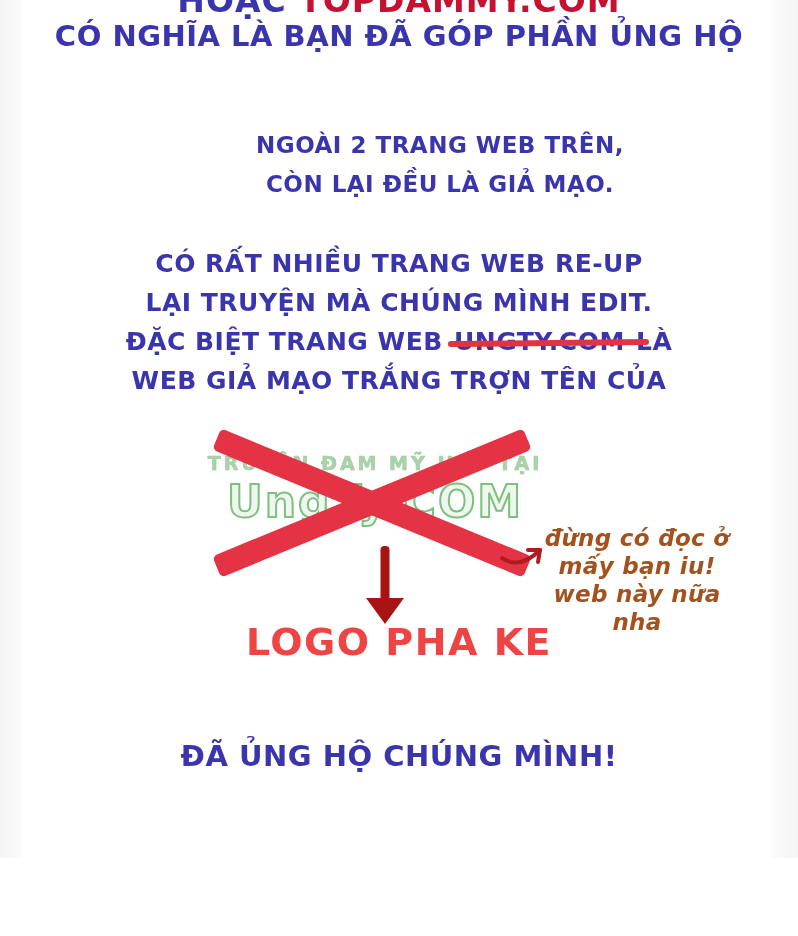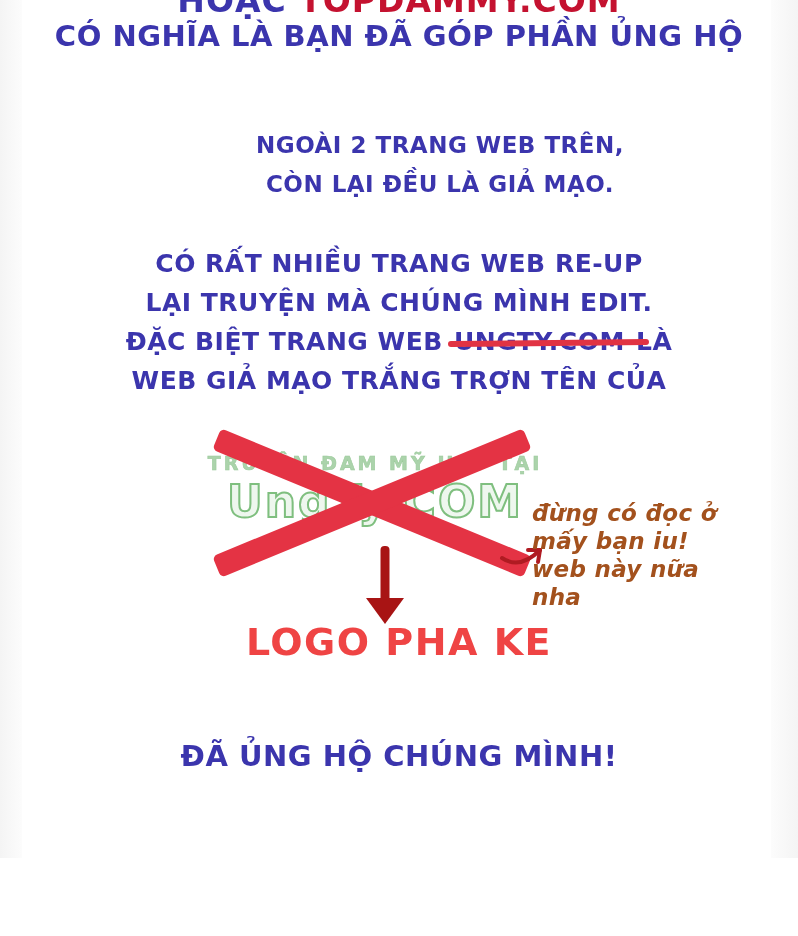--- a/index.html
+++ b/index.html
@@ -47,21 +47,21 @@
   .red-cross .bar{
     position:absolute;left:50%;top:50%;width:336px;height:23px;
     background:#e43344;border-radius:5px;
   }
   .red-cross .bar.a{transform:translate(-50%,-50%) rotate(22.4deg);}
   .red-cross .bar.b{transform:translate(-50%,-50%) rotate(-22.4deg);}
 
   .curved-arrow{position:absolute;left:498px;top:536px;width:60px;height:40px;}
 
   .hand-note{
-    position:absolute;left:532px;top:499px;width:210px;text-align:left;
+    position:absolute;left:532px;top:524px;width:210px;text-align:center;
     font-size:23px;line-height:28px;font-weight:700;font-style:italic;
     color:#a3511d;letter-spacing:0.3px;
   }
 
   .down-arrow{position:absolute;left:363px;top:546px;width:44px;height:80px;}
   .down-arrow .stem{
     position:absolute;left:50%;top:0;transform:translateX(-50%);
     width:9px;height:56px;background:#a81414;border-radius:4px;
   }
   .down-arrow .head{

